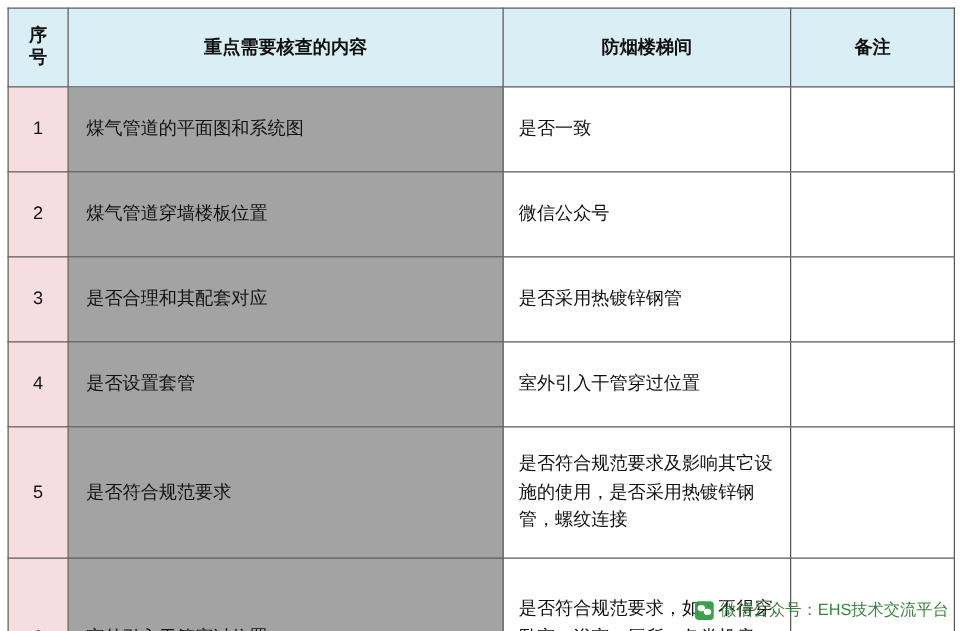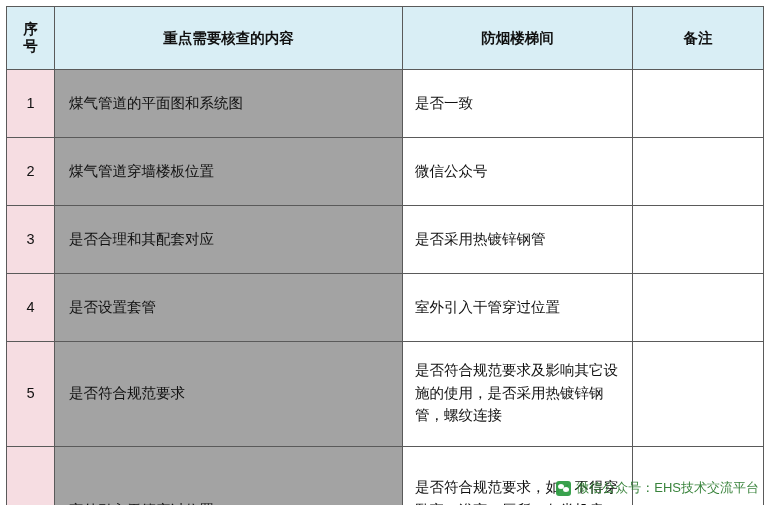--- a/index.html
+++ b/index.html
@@ -71,21 +71,21 @@
   td.issue {
     background: #ffffff;
     padding: 8px 10px 8px 12px;
     text-align: left;
     margin-left: 28px;
   }
   td.note {
     background: #ffffff;
   }
   tr.r1 td, tr.r2 td, tr.r3 td, tr.r4 td { height: 51px; }
-  tr.r5 td { height: 88px; font-family: Liberation Mono, monospace; }
+  tr.r5 td { height: 88px; }
   tr.r6 td { height: 110px; }
 
   .watermark {
     position: absolute;
     right: 10px;
     bottom: 8px;
     display: flex;
     align-items: center;
     gap: 5px;
     color: #2f7d32;

